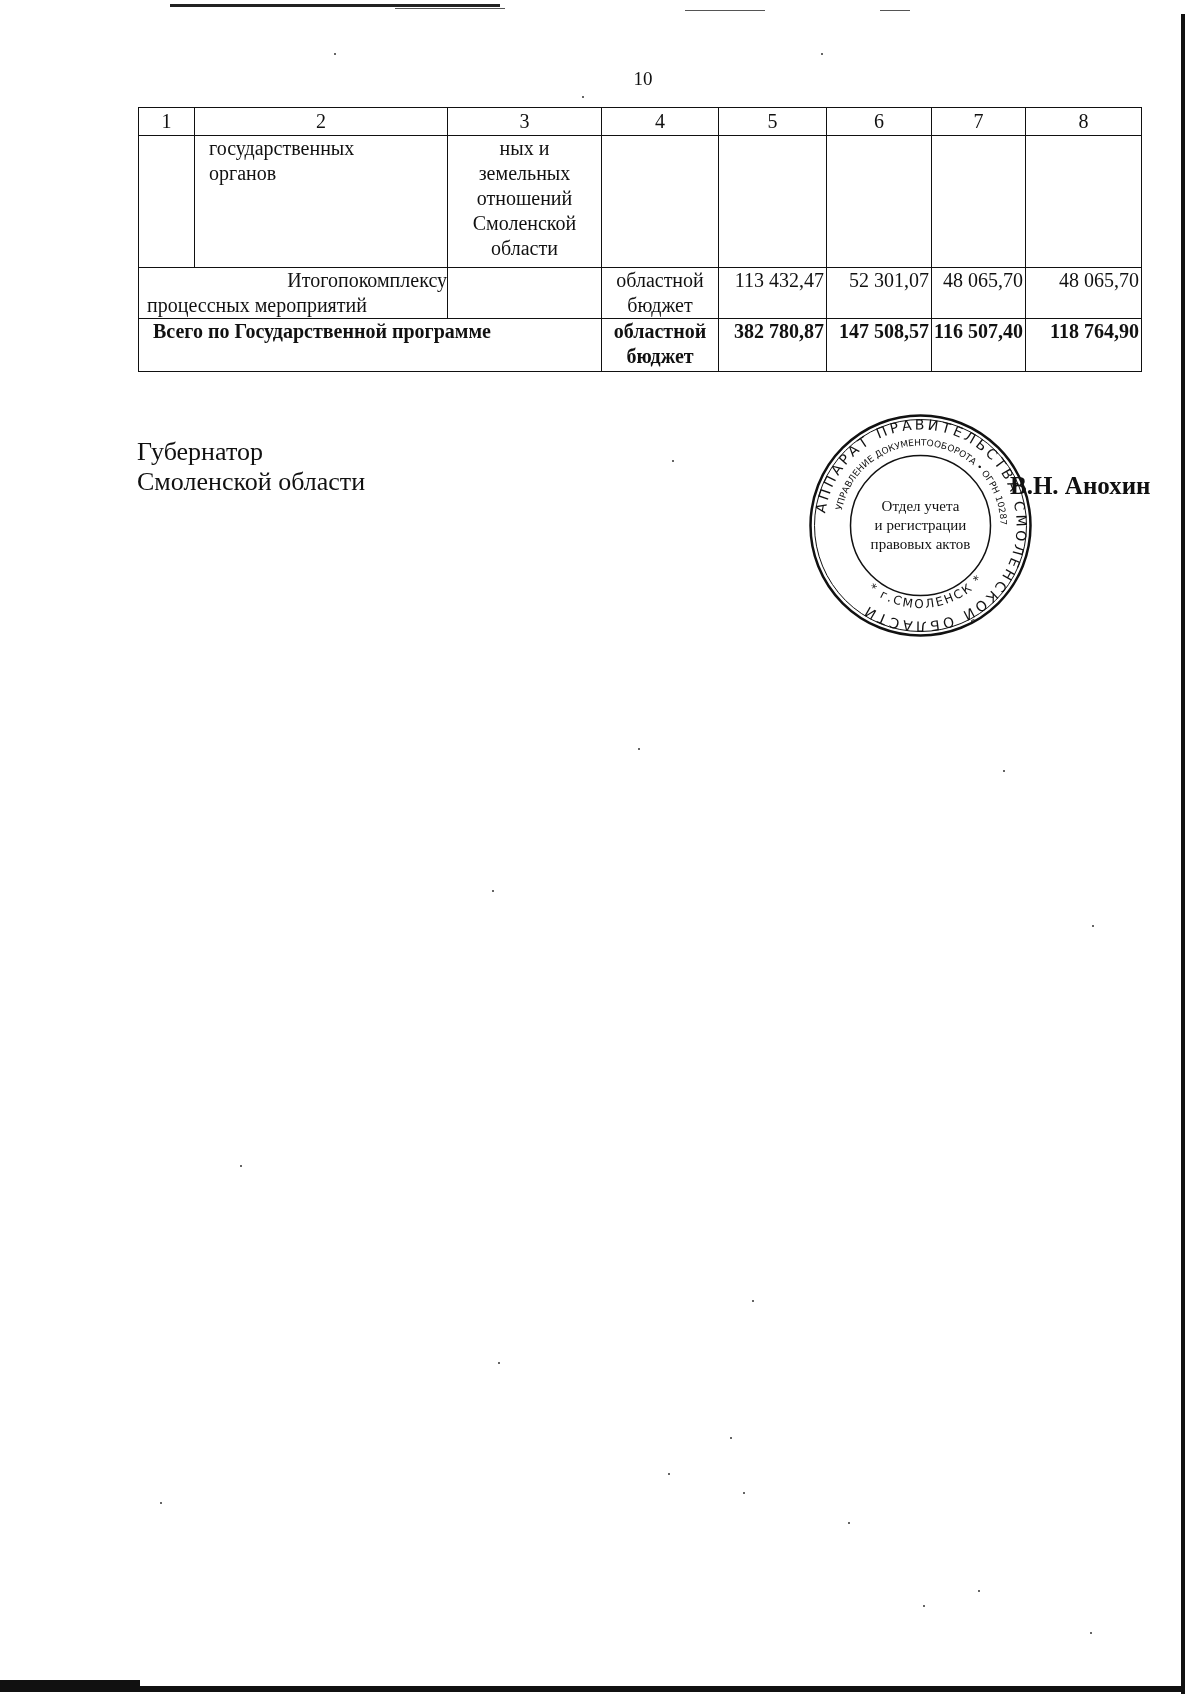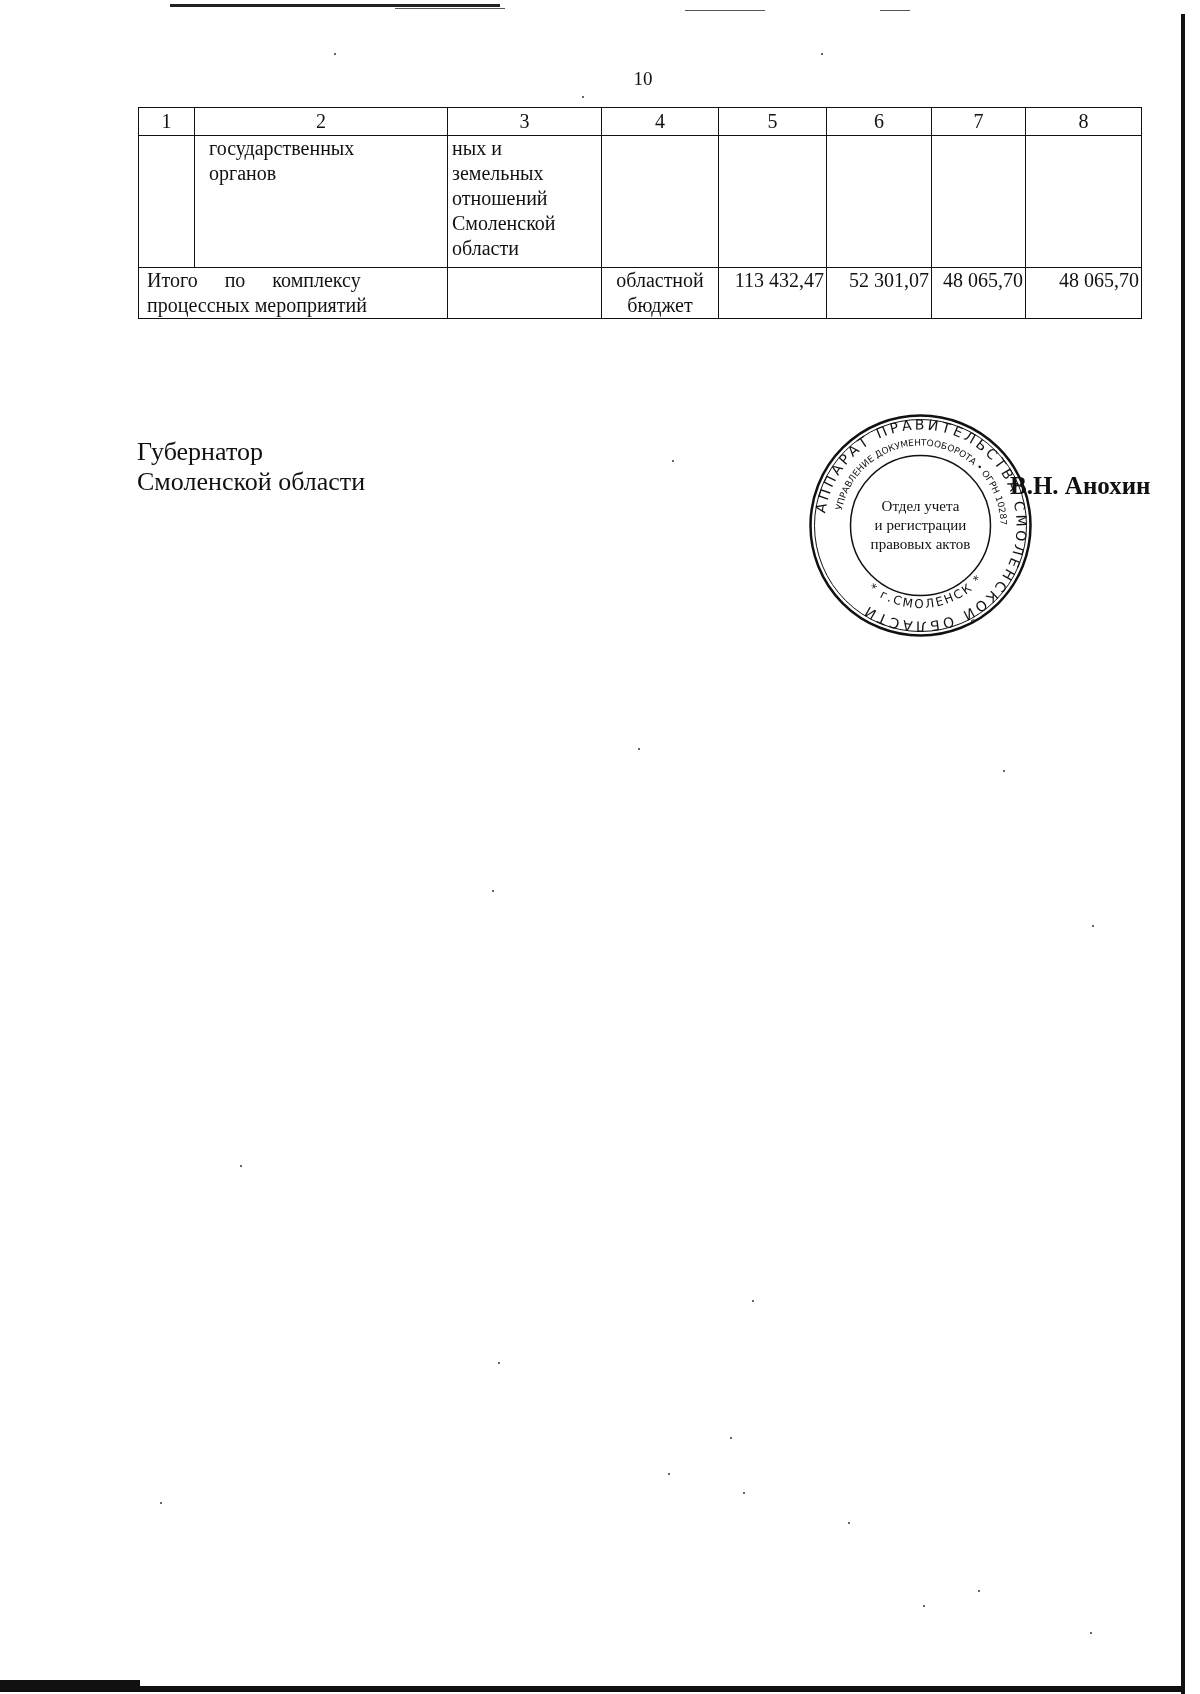--- a/index.html
+++ b/index.html
@@ -24,23 +24,23 @@
     border-collapse: collapse; table-layout: fixed;
     font-size: 20px; line-height: 25px;
   }
   table.budget td {
     border: 1.5px solid #111; padding: 0 4px; vertical-align: top;
   }
   table.budget tr.hdr td { text-align: center; height: 27px; line-height: 27px; padding: 0; }
   table.budget tr.r1 td { height: 131px; }
   table.budget tr.r2 td { height: 50px; }
   table.budget tr.r3 td { height: 52px; }
-  .c3 { text-align: left; }
+  .c3 { text-align: center; }
   .num { text-align: right; white-space: nowrap; padding: 0 2px !important; }
-  .justify-line { display: flex; justify-content: flex-start; gap: 27px; }
+  .justify-line { display: flex; justify-content: flex-end; }
   .bold { font-weight: bold; }
   .budget-src { text-align: center; margin-top: 45px; }
 
   .signatory {
     position: absolute; left: 137px; top: 437px;
     font-size: 26px; line-height: 30px;
   }
   .signer-name {
     position: absolute; left: 970px; top: 472px;
     font-size: 25px; font-weight: bold; white-space: nowrap; margin-left: 40px;
@@ -129,20 +129,28 @@
       </div>
       <div>процессных мероприятий</div>
     </td>
     <td></td>
     <td class="budget-src">областной бюджет</td>
     <td class="num">113 432,47</td>
     <td class="num">52 301,07</td>
     <td class="num">48 065,70</td>
     <td class="num">48 065,70</td>
   </tr>
+  <tr class="r3 bold">
+    <td colspan="3" style="padding-left:14px">Всего по Государственной программе</td>
+    <td class="budget-src">областной бюджет</td>
+    <td class="num">382 780,87</td>
+    <td class="num">147 508,57</td>
+    <td class="num">116 507,40</td>
+    <td class="num">118 764,90</td>
+  </tr>
 </tbody>
   </table>
 
 <div class="signatory">
   <div>Губернатор</div>
   <div>Смоленской области</div>
 </div>
 
 <svg class="stamp" viewBox="0 0 225 225">
   <defs>

